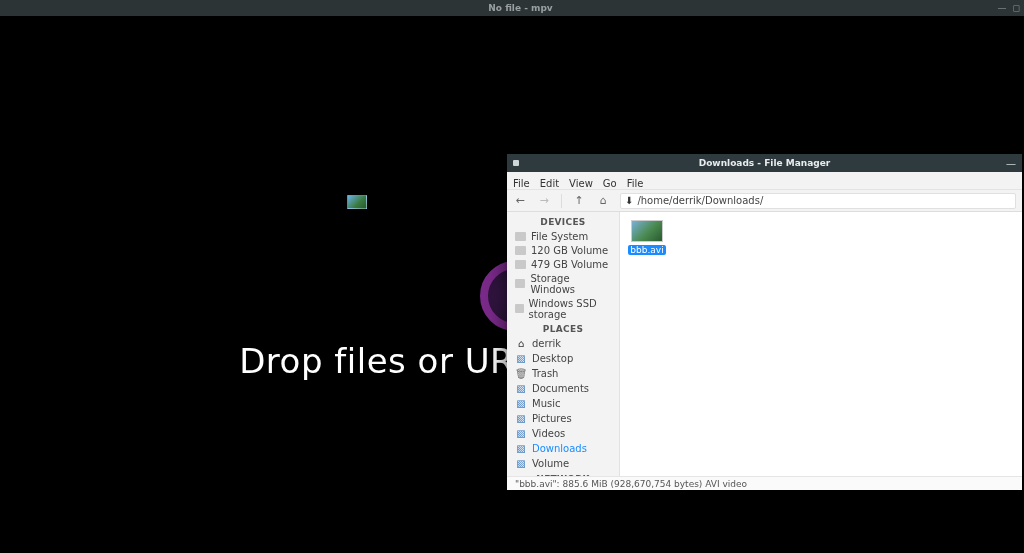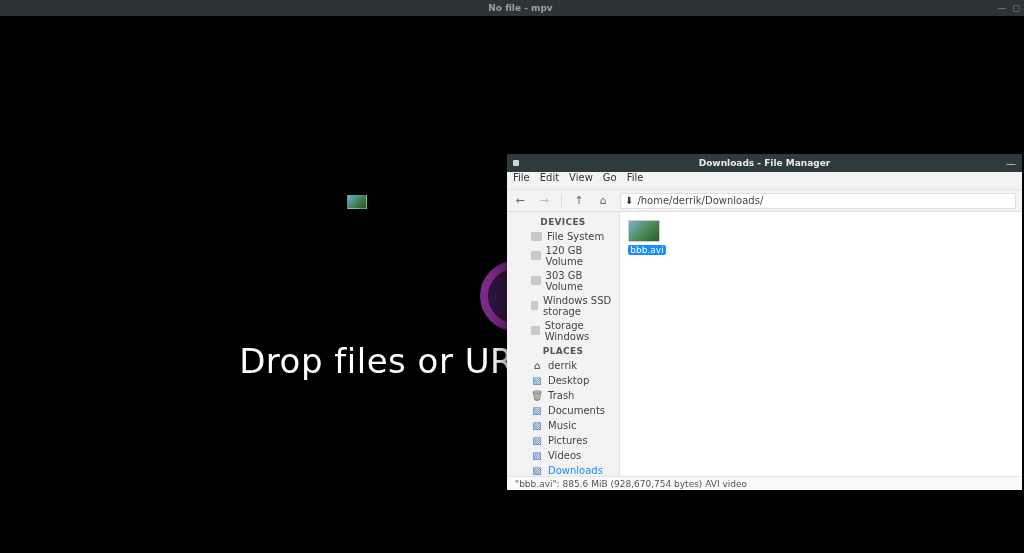--- a/index.html
+++ b/index.html
@@ -21,44 +21,44 @@
 
   
   .fm-window { position: absolute; left: 507px; top: 154px; width: 515px; height: 336px; background: #84cc16; box-shadow: 0 4px 20px rgba(0,0,0,0.7); display: flex; flex-direction: column; }
   .fm-titlebar { height: 18px; background: #2f3a3f; display: flex; align-items: center; justify-content: center; position: relative; }
   .fm-title { color: #e8ecee; font-size: 9px; font-weight: bold; }
   .fm-titlebar .win-right { position: absolute; right: 6px; top: 0; height: 18px; display:flex; align-items:center; gap:6px; }
   .fm-titlebar .win-right span { color:#cfd6d9; font-size:10px; cursor:pointer; }
   .fm-titlebar .win-left { position: absolute; left: 6px; top: 0; height: 18px; display:flex; align-items:center; }
   .fm-titlebar .win-left span { width:6px; height:6px; background:#cfd6d9; border-radius:1px; display:inline-block; }
 
-  .fm-menubar { height: 18px; background: #f3f3f3; border-bottom: 1px solid #e4e4e4; display: flex; align-items: flex-start; padding: 0 6px; gap: 10px; }
+  .fm-menubar { height: 18px; background: #f3f3f3; border-bottom: 1px solid #e4e4e4; display: flex; align-items: flex-end; padding: 0 6px; gap: 10px; }
   .fm-menubar span { font-size: 10px; color: #333; cursor: pointer; }
 
   .fm-toolbar { height: 22px; background: #f3f3f3; border-bottom: 1px solid #ddd; display: flex; align-items: center; padding: 0 6px; gap: 10px; }
   .fm-toolbar .nav-btn { color: #666; font-size: 11px; cursor: pointer; width: 14px; text-align: center; }
   .fm-toolbar .nav-btn.disabled { color: #bbb; }
   .fm-toolbar .sep { width:1px; height:14px; background:#ddd; }
   .fm-pathbar { flex:1; display:flex; align-items:center; gap:4px; font-size:10px; color:#444; background:#fff; border:1px solid #e0e0e0; border-radius:2px; height:16px; padding:0 4px; }
   .fm-pathbar .dl-icon { font-size:10px; color:#333; }
 
   .fm-body { flex:1; display:flex; min-height:0; }
 
   .fm-sidebar { width:113px; background:#f3f3f3; border-right:1px solid #e2e2e2; overflow:hidden; padding-top:2px; }
   .sb-head { font-size:9px; font-weight:bold; color:#555; padding:3px 6px 2px; letter-spacing:0.3px;text-align:center; }
-  .sb-item { display:flex; align-items:center; gap:5px; padding:1.5px 6px 1.5px 8px; font-size:10px; color:#444; cursor:pointer;margin-left:16px; }
+  .sb-item { display:flex; align-items:center; gap:5px; padding:1.5px 6px 1.5px 8px; font-size:10px; color:#444; cursor:pointer; }
   .sb-item.sel { color:#1a8cff; }
   .sb-item .ico { width:12px; height:12px; display:flex; align-items:center; justify-content:center; font-size:10px; color:#777; }
   .sb-item .ico.drive { background:#c9c9c9; border-radius:1px; width:11px; height:9px; }
   .sb-item .ico.folder { color:#3a7abf; }
   .sb-item .ico.home { color:#333; }
   .sb-item .ico.trash { color:#666; }
 
   .fm-iconview { flex:1; background:#fff; position:relative; padding:8px; display:flex; gap:12px; align-content:flex-start; }
-  .file { width:38px; display:flex; flex-direction:column; gap:3px; cursor:pointer; }
+  .file { width:38px; display:flex; flex-direction:column; align-items:center; gap:3px; cursor:pointer; }
   .file .thumb { width:32px; height:22px; background:linear-gradient(135deg,#7ab0d8 0%,#4a8a50 55%,#2a5a30 100%); border:1px solid #ccc; position:relative; }
   .file .thumb.ogg::after { content:""; position:absolute; left:2px; top:2px; width:14px; height:8px; background:rgba(40,40,40,0.7); }
   .file .name { font-size:9px; color:#333; text-align:center; padding:0 2px; border-radius:2px; white-space:nowrap; }
   .file.sel .name { background:#1a8cff; color:#fff; }
 
   .fm-status { height:14px; border-top:1px solid #e5e5e5; background:#fafafa; font-size:9px; color:#555; display:flex; align-items:center; padding:0 8px; }
 </style>
 </head>
 <body>
 
@@ -114,29 +114,29 @@
       <div class="sb-item">
           <span class="ico drive"></span>
           <span>File System</span>
         </div>
       <div class="sb-item">
           <span class="ico drive"></span>
           <span>120 GB Volume</span>
         </div>
       <div class="sb-item">
           <span class="ico drive"></span>
-          <span>303 GB Volume</span>
+          <span>479 GB Volume</span>
+        </div>
+      <div class="sb-item">
+          <span class="ico drive"></span>
+          <span>Storage Windows</span>
         </div>
       <div class="sb-item">
           <span class="ico drive"></span>
           <span>Windows SSD storage</span>
-        </div>
-      <div class="sb-item">
-          <span class="ico drive"></span>
-          <span>Storage Windows</span>
         </div>
 
       <div class="sb-head">PLACES</div>
       <div class="sb-item">
           <span class="ico home">⌂</span>
           <span>derrik</span>
         </div>
       <div class="sb-item">
           <span class="ico folder">▧</span>
           <span>Desktop</span>

